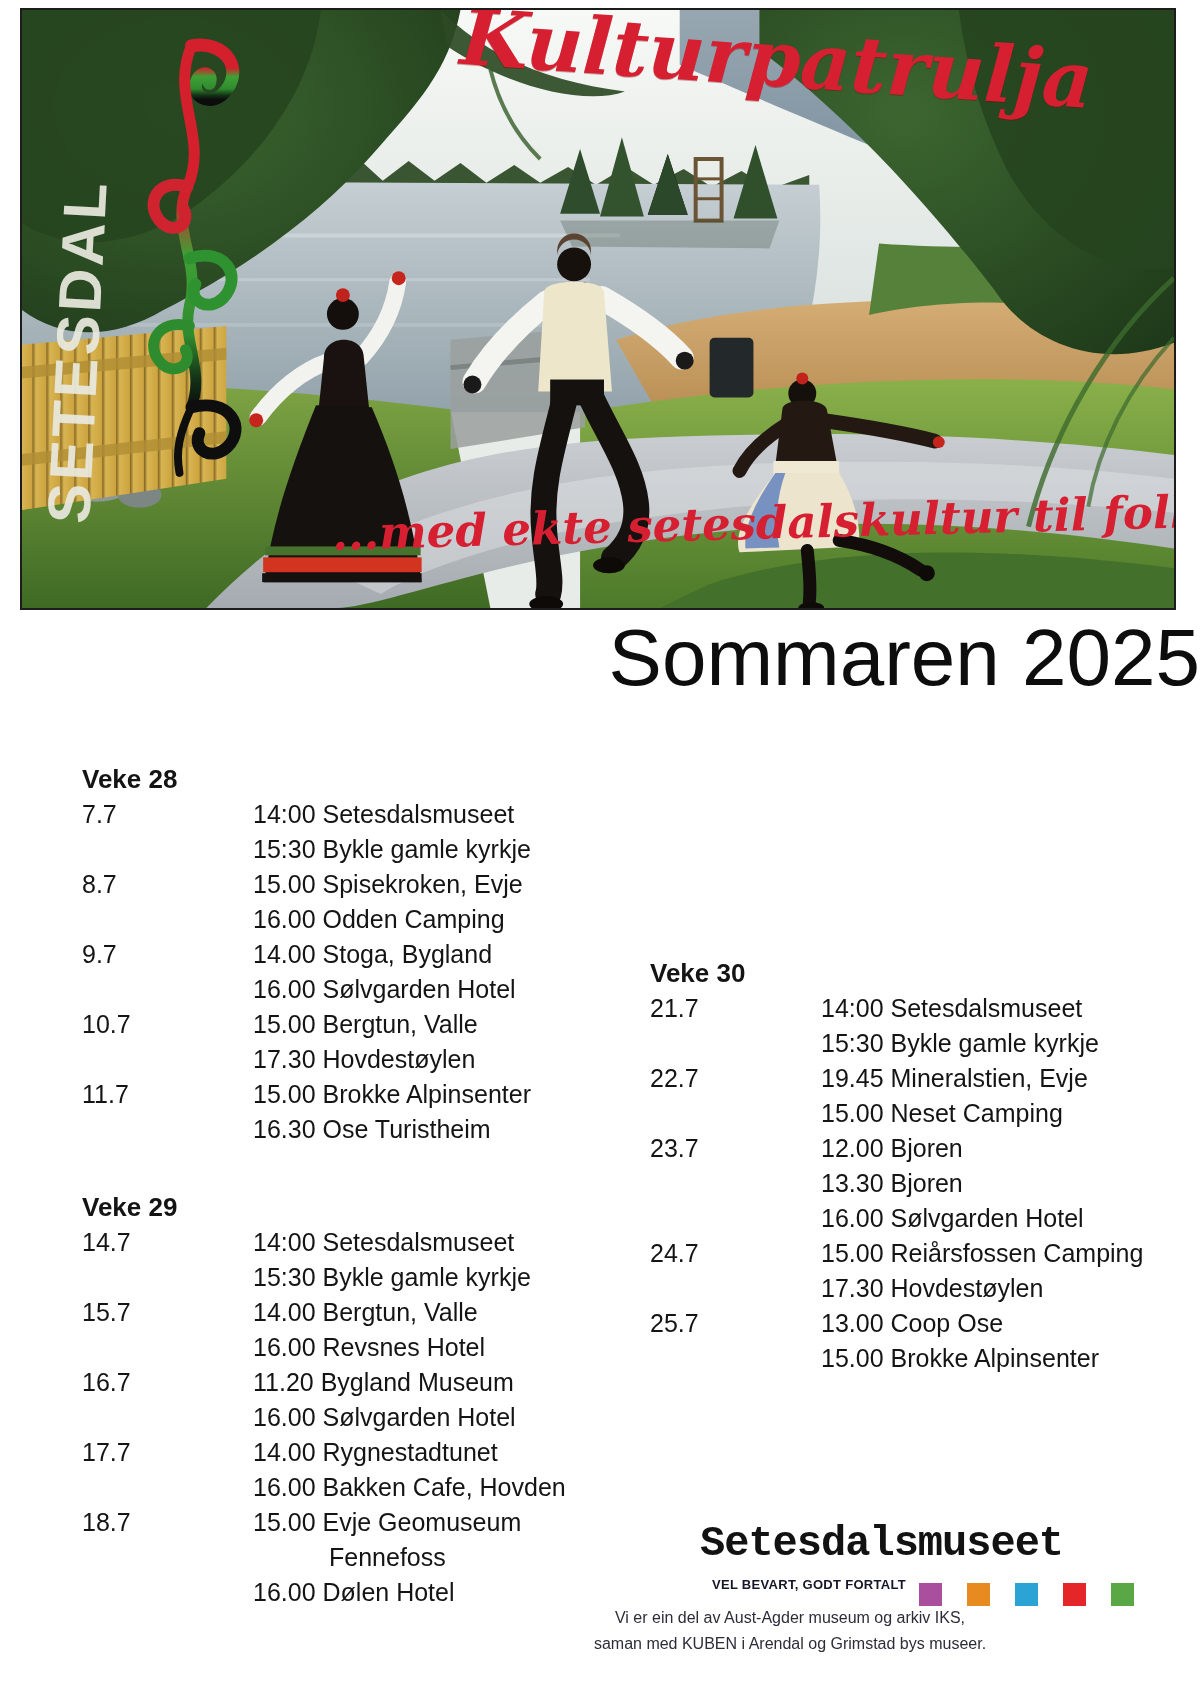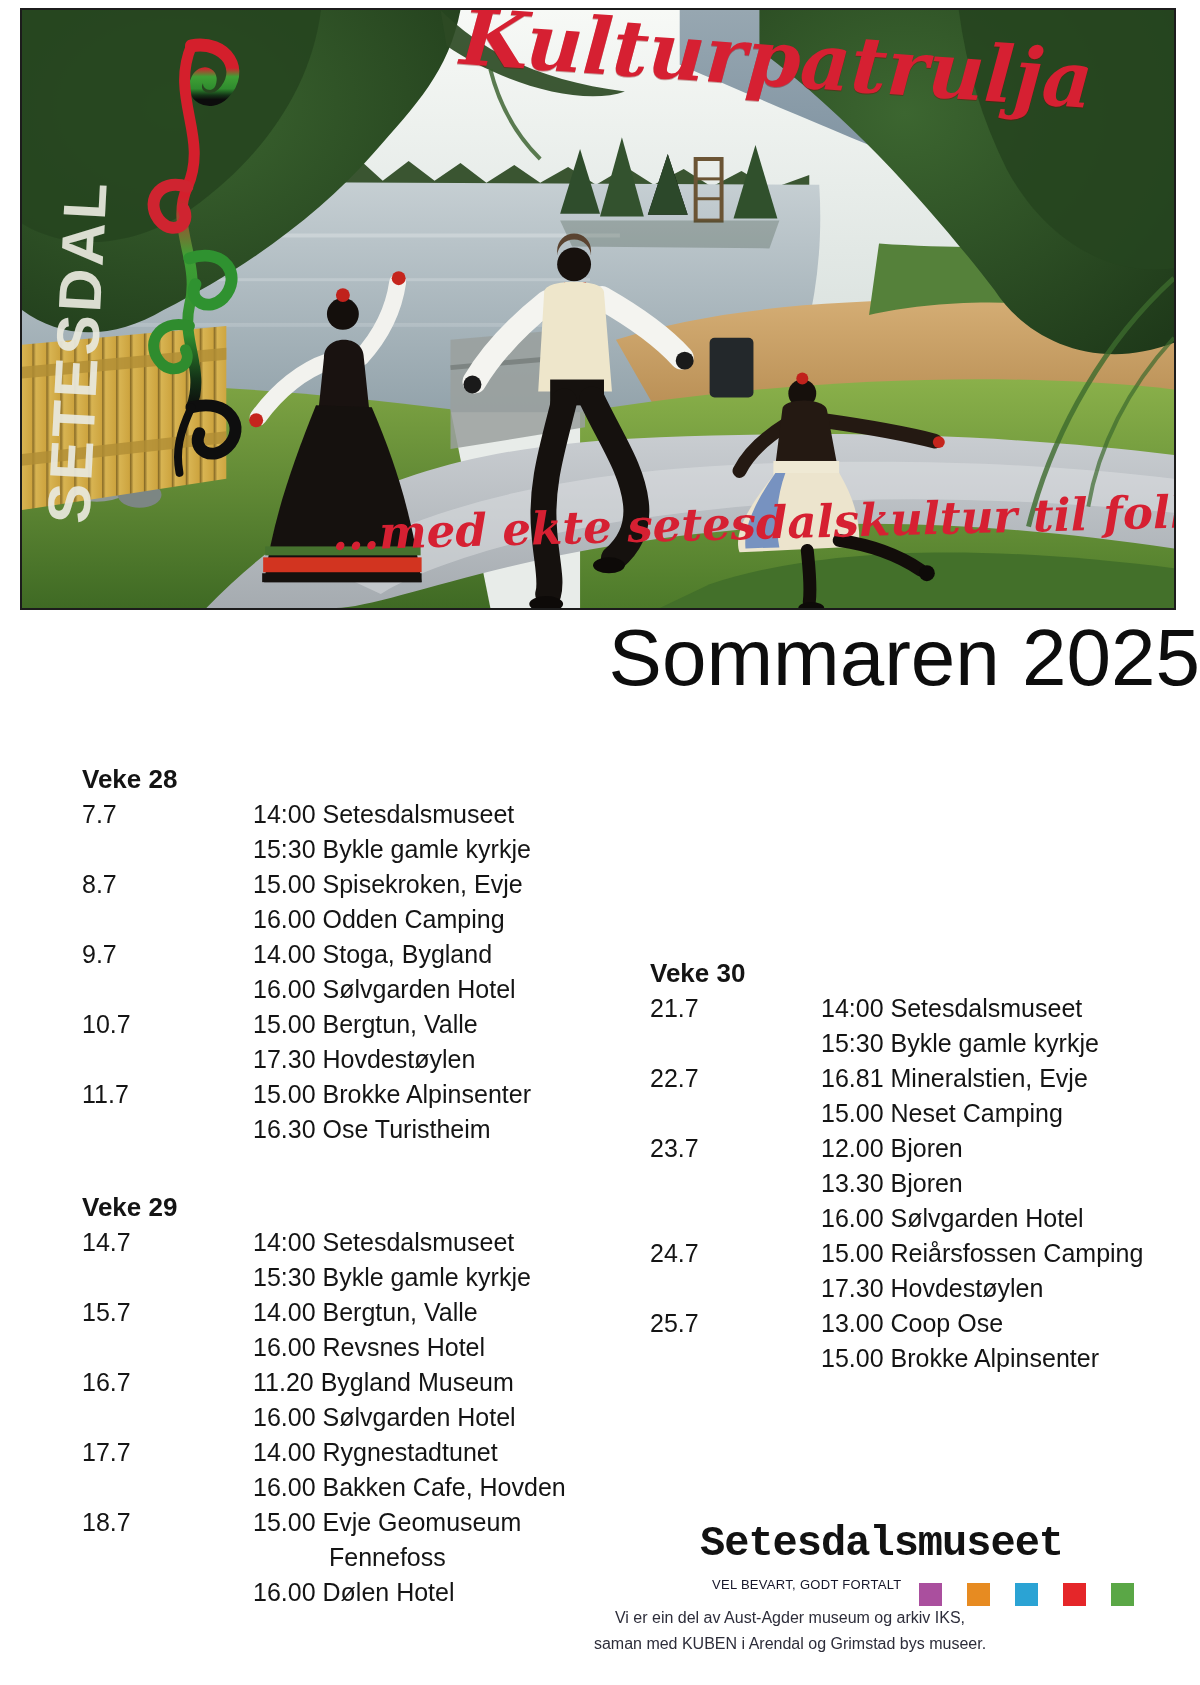--- a/index.html
+++ b/index.html
@@ -33,21 +33,21 @@
   .week-block + .week-block{margin-top:43px;}
   .sched-row{display:flex;}
   .sched-date{width:171px;flex:none;line-height:35px;}
   .sched-entries{flex:1;}
   .sched-entry{line-height:35px;white-space:nowrap;}
   .sched-entry.indent{padding-left:76px;}
 
   
   .logo-text{position:absolute;left:700px;top:1520px;font-size:42px;font-weight:bold;color:#121212;
       letter-spacing:-1px;font-family:Liberation Mono, monospace;}
-  .logo-tagline{position:absolute;left:712px;top:1577px;font-size:13px;font-weight:normal;
+  .logo-tagline{position:absolute;left:712px;top:1577px;font-size:13px;font-weight:bold;
       color:#16162a;letter-spacing:.3px;}
   .logo-squares{position:absolute;left:919px;top:1583px;display:flex;gap:25px;}
   .logo-square{width:23px;height:23px;}
   .footer-note{position:absolute;left:540px;top:1605px;width:500px;text-align:center;
       font-size:16px;color:#2d2d3a;line-height:26px;}
 </style>
 </head>
 <body>
 
 <div id="page">
@@ -314,21 +314,21 @@
         <div class="sched-row">
           <div class="sched-date">21.7</div>
           <div class="sched-entries">
             <div class="sched-entry">14:00 Setesdalsmuseet</div>
             <div class="sched-entry">15:30 Bykle gamle kyrkje</div>
           </div>
         </div>
         <div class="sched-row">
           <div class="sched-date">22.7</div>
           <div class="sched-entries">
-            <div class="sched-entry">16.81 Mineralstien, Evje</div>
+            <div class="sched-entry">19.45 Mineralstien, Evje</div>
             <div class="sched-entry">15.00 Neset Camping</div>
           </div>
         </div>
         <div class="sched-row">
           <div class="sched-date">23.7</div>
           <div class="sched-entries">
             <div class="sched-entry">12.00 Bjoren</div>
             <div class="sched-entry">13.30 Bjoren</div>
             <div class="sched-entry">16.00 Sølvgarden Hotel</div>
           </div>

